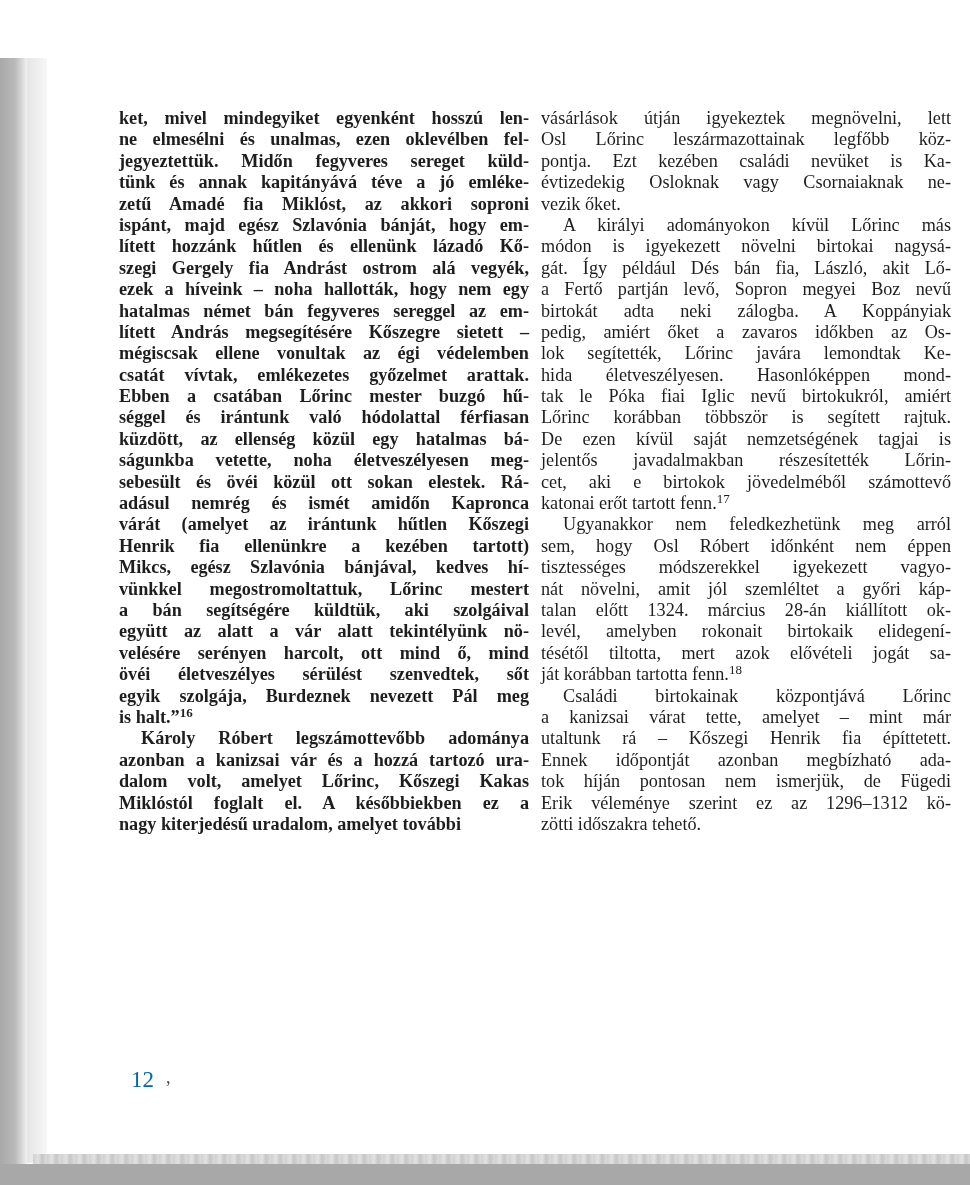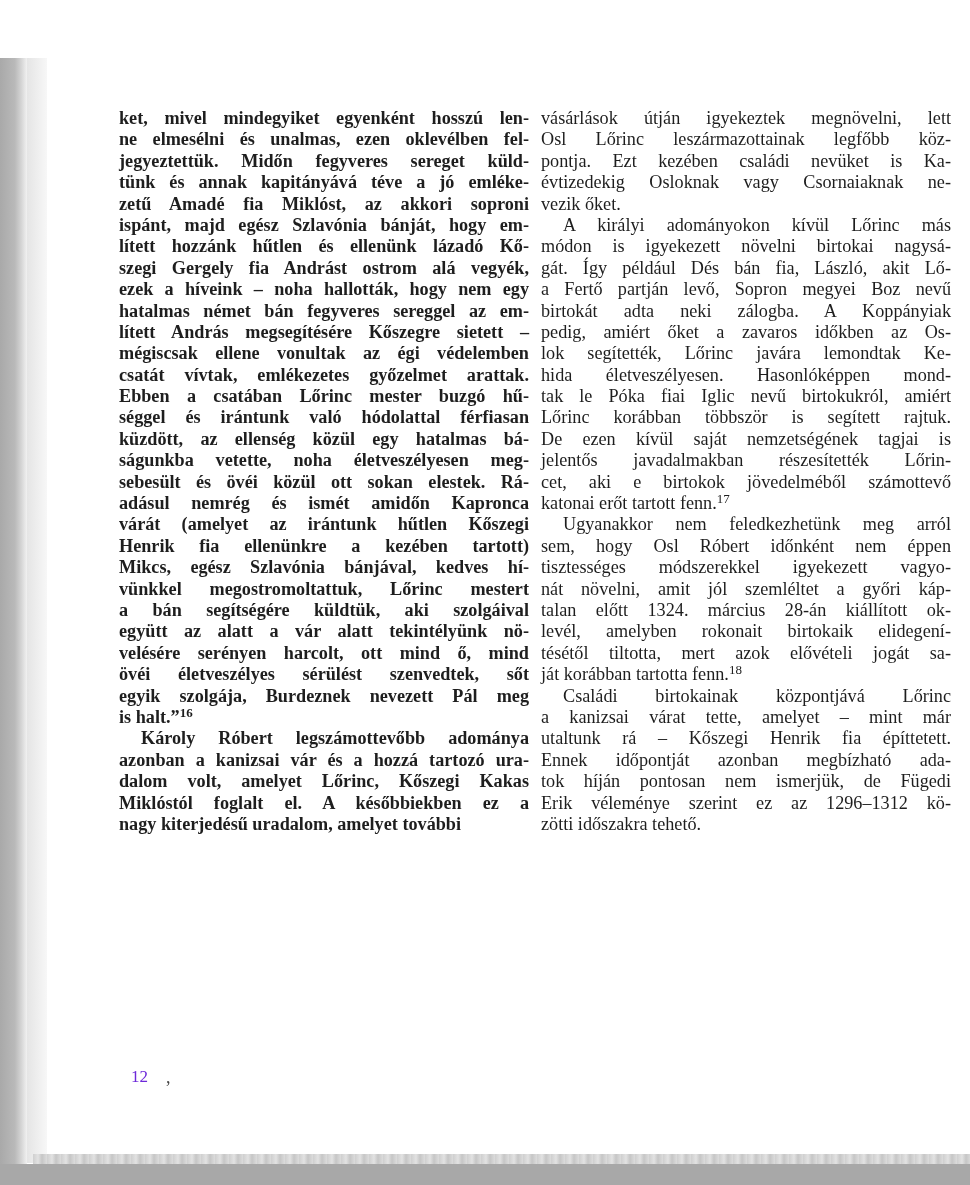--- a/index.html
+++ b/index.html
@@ -71,22 +71,22 @@
     }
     sup {
       font-size: 13px;
       line-height: 0;
       vertical-align: 6px;
     }
     .page-number {
       position: absolute;
       left: 131px;
       top: 1067px;
-      font-size: 17px;
-      color: #6d28d9;
+      font-size: 23px;
+      color: #0369a1;
     }
     .page-number-dot {
       position: absolute;
       left: 166px;
       top: 1067px;
       font-size: 18px;
       color: #444;
     }
   </style>
 </head>

